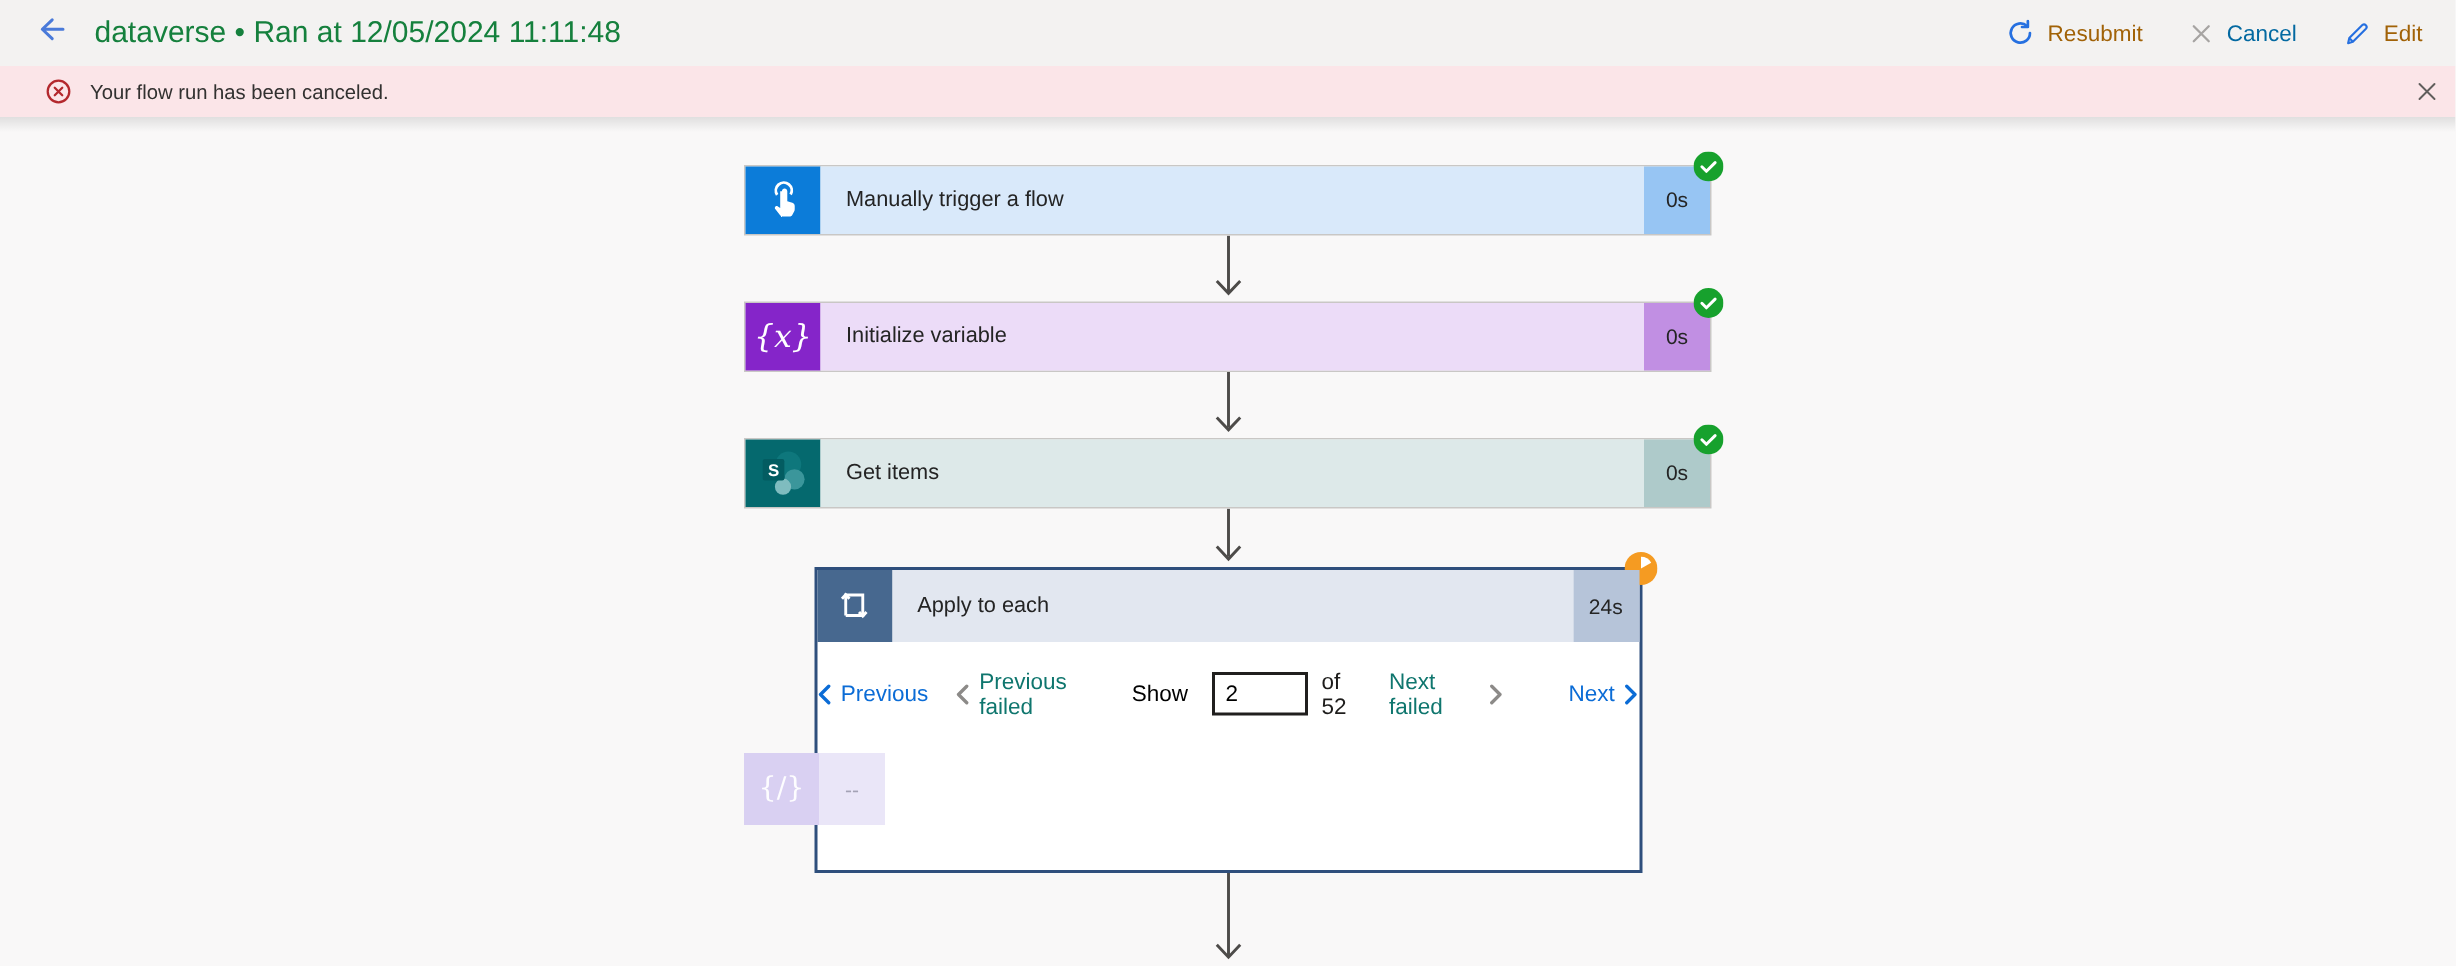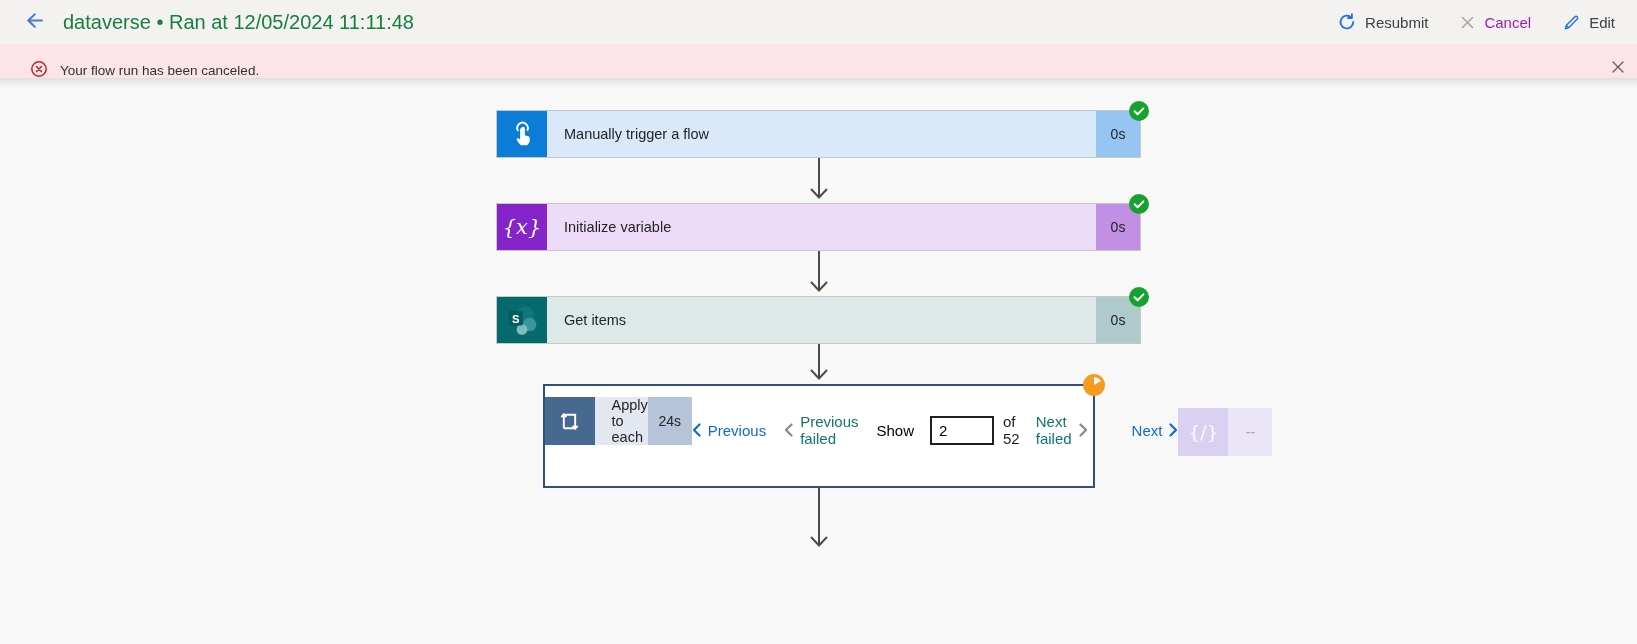--- a/index.html
+++ b/index.html
@@ -16,25 +16,25 @@
   body{
     width:1637px;height:644px;overflow:hidden;background:var(--canvas-bg);
     font-family:"Liberation Sans","DejaVu Sans",sans-serif;color:#242424;
   }
   
   .topbar{height:44px;background:var(--topbar-bg);display:flex;align-items:center;justify-content:space-between}
   .topbar-left{display:flex;align-items:center;gap:18px;padding-left:24px}
   .back{display:flex;align-items:center;cursor:pointer}
   .run-title{font-size:20px;color:#15803d}
   .topbar-right{display:flex;align-items:center;padding-right:22px}
-  .tb-btn{display:flex;align-items:center;gap:9px;font-size:15px;color:#404040;background:none;border:none;font-family:inherit;cursor:pointer;padding:0;margin-left:32px}
-  .tb-btn.disabled{color:#a21caf;cursor:default}
+  .tb-btn{display:flex;align-items:center;gap:9px;font-size:15px;color:#a16207;background:none;border:none;font-family:inherit;cursor:pointer;padding:0;margin-left:32px}
+  .tb-btn.disabled{color:#0369a1;cursor:default}
   .tb-btn svg{display:block}
   
-  .banner{height:34px;background:var(--banner-bg);display:flex;align-items:flex-end;padding:0 8px 0 30px}
+  .banner{height:34px;background:var(--banner-bg);display:flex;align-items:center;padding:0 8px 0 30px}
   .banner-icon{display:flex;margin-right:12px}
   .banner-text{font-size:13.5px;color:#323130}
   .banner-close{margin-left:auto;display:flex;cursor:pointer;padding:4px}
   
   .canvas{position:relative;height:566px;display:flex;flex-direction:column;align-items:center;padding-top:32px}
   .canvas::before{content:"";position:absolute;top:0;left:0;right:0;height:10px;
     background:linear-gradient(rgba(0,0,0,.10),rgba(0,0,0,0));pointer-events:none}
   
   .card{width:645px;height:48px;display:flex;position:relative;font-size:14.5px;color:#242424;cursor:pointer}
   .outer-card{border:1px solid #c9c7c5}
@@ -57,21 +57,21 @@
   .compose-card{margin-top:22px;color:#a4a2b5}
   .compose-card .card-icon{background:var(--compose-icon-bg)}
   .compose-card .card-body{background:var(--compose-body-bg)}
   .compose-card .card-duration{background:var(--compose-duration-bg);color:#a4a2b5}
   .compose-card .glyph{font-style:normal;font-size:19px;color:rgba(255,255,255,.95)}
   .badge{position:absolute;width:20px;height:20px;top:-10px;right:-9px}
   .badge svg,.loop-badge svg{display:block}
   .loop-badge{position:absolute;width:22px;height:22px;top:-12px;right:-12px}
   
   .loop-container{width:552px;border:2px solid var(--loop-border);background:#fff;position:relative;
-    display:flex;flex-direction:row;align-items:center;padding-bottom:30px}
+    display:flex;flex-direction:column;align-items:center;padding-bottom:30px}
   .loop-header{width:100%}
   
   .pagination{margin-top:18px;display:flex;align-items:center;font-size:15px}
   .page-link{display:flex;align-items:center;gap:7px;color:var(--accent-blue);cursor:pointer}
   .page-link.disabled{color:#0f766e}
   .page-link svg{display:block}
   .ml{margin-left:18px}
   .ml-lg{margin-left:44px}
   .show-label{color:#000000;margin:0 16px 0 18px}
   .page-input{width:64px;height:29px;border:2px solid #201f1e;font-size:15px;padding:0 0 0 7px;background:#fff;font-family:inherit}

